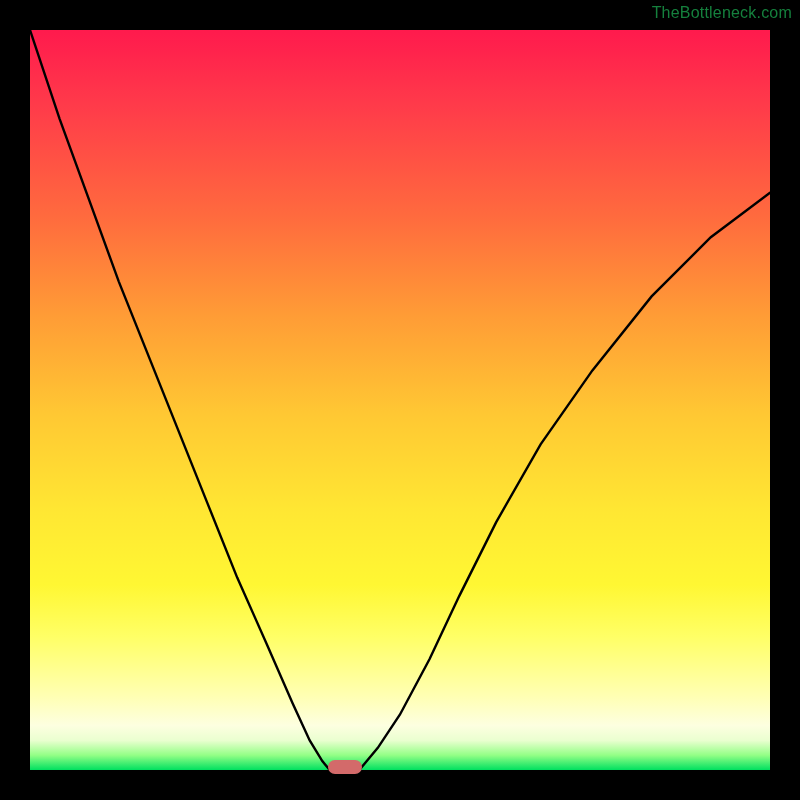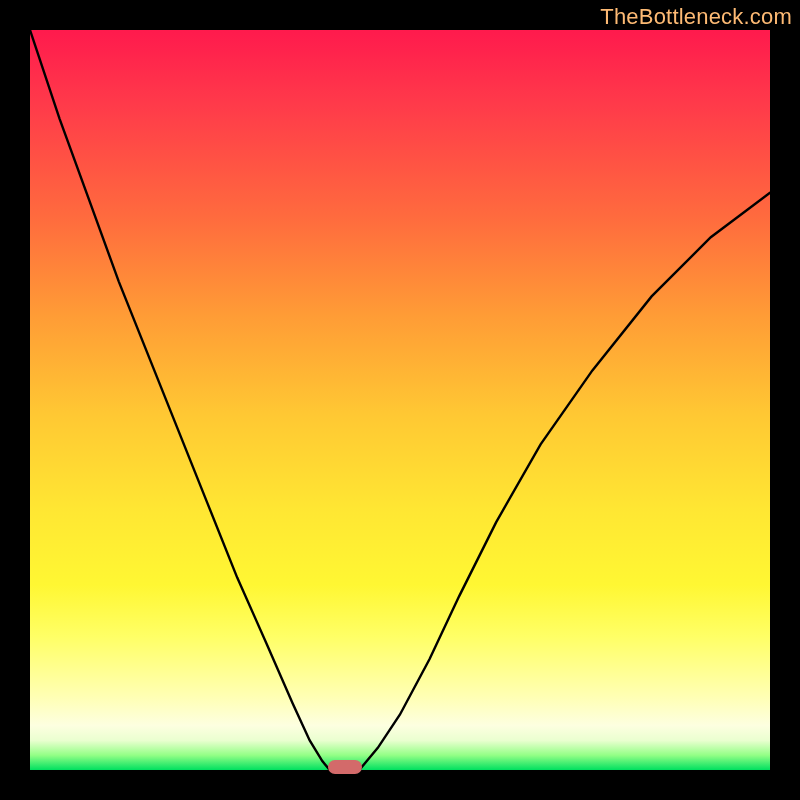--- a/index.html
+++ b/index.html
@@ -30,23 +30,23 @@
       #fdffe0 94%,
       #eaffd0 96%,
       #93ff86 98%,
       #00e060 100%
     );
   }
   .watermark {
     position: absolute;
     top: 4px;
     right: 8px;
-    font-size: 22px;
+    font-size: 16px;
     font-weight: 500;
-    color: #fdba74;
+    color: #15803d;
     letter-spacing: 0.2px;
     user-select: none;
     margin-left: 16px;
   }
   svg.curve {
     position: absolute;
     left: 0;
     top: 0;
     width: 740px;
     height: 740px;

